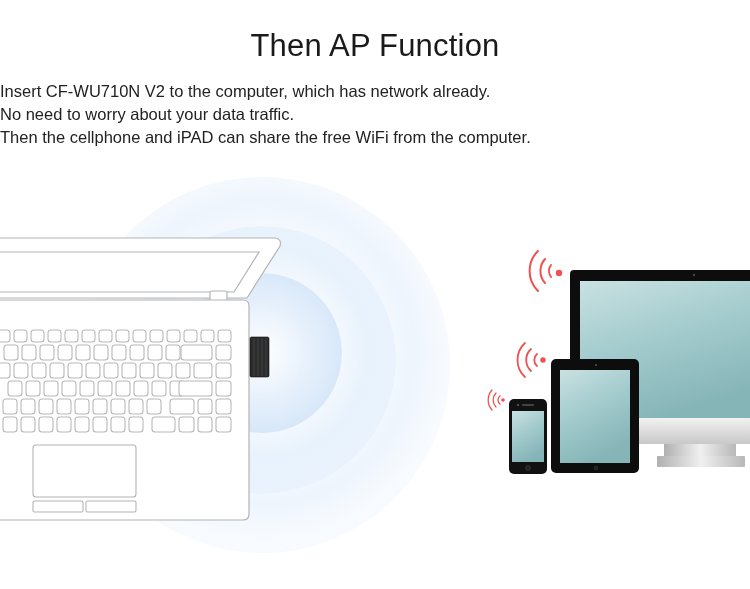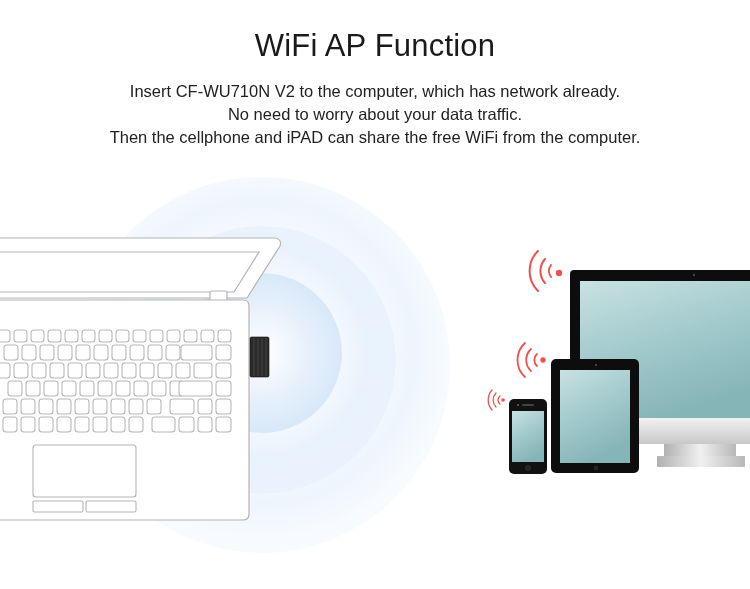--- a/index.html
+++ b/index.html
@@ -1,27 +1,27 @@
 <!DOCTYPE html>
 <html><head>
 <meta charset="utf-8">
 <style>
   html,body{margin:0;padding:0;background:#fff;}
   body{width:750px;height:589px;position:relative;overflow:hidden;font-family:"Liberation Sans","DejaVu Sans",sans-serif;}
   .title{position:absolute;left:0;top:28px;width:750px;text-align:center;font-size:31px;color:#1a1a1a;letter-spacing:0.2px;}
-  .desc{position:absolute;left:0;top:80px;width:750px;text-align:center;font-size:16.5px;line-height:23px;color:#222;}
+  .desc{position:absolute;left:0;top:80px;width:750px;text-align:left;font-size:16.5px;line-height:23px;color:#222;}
   .desc div{white-space:nowrap;}
   .waves{position:absolute;left:0;top:0;width:750px;height:589px;}
   .laptop{position:absolute;left:0;top:0;width:750px;height:589px;}
   .devices{position:absolute;left:0;top:0;width:750px;height:589px;}
 </style>
 </head>
 <body>
 
-<div class="title">WiFi AP Function</div>
+<div class="title">Then AP Function</div>
 <div class="desc">
   <div>Insert CF-WU710N V2 to the computer, which has network already.</div>
   <div>No need to worry about your data traffic.</div>
   <div>Then the cellphone and iPAD can share the free WiFi from the computer.</div>
 </div>
 
 <svg class="waves" viewBox="0 0 750 589">
   <defs>
     <radialGradient id="w1" cx="262" cy="352" r="190" gradientUnits="userSpaceOnUse">
       <stop offset="0" stop-color="#ffffff" stop-opacity="0"></stop>

